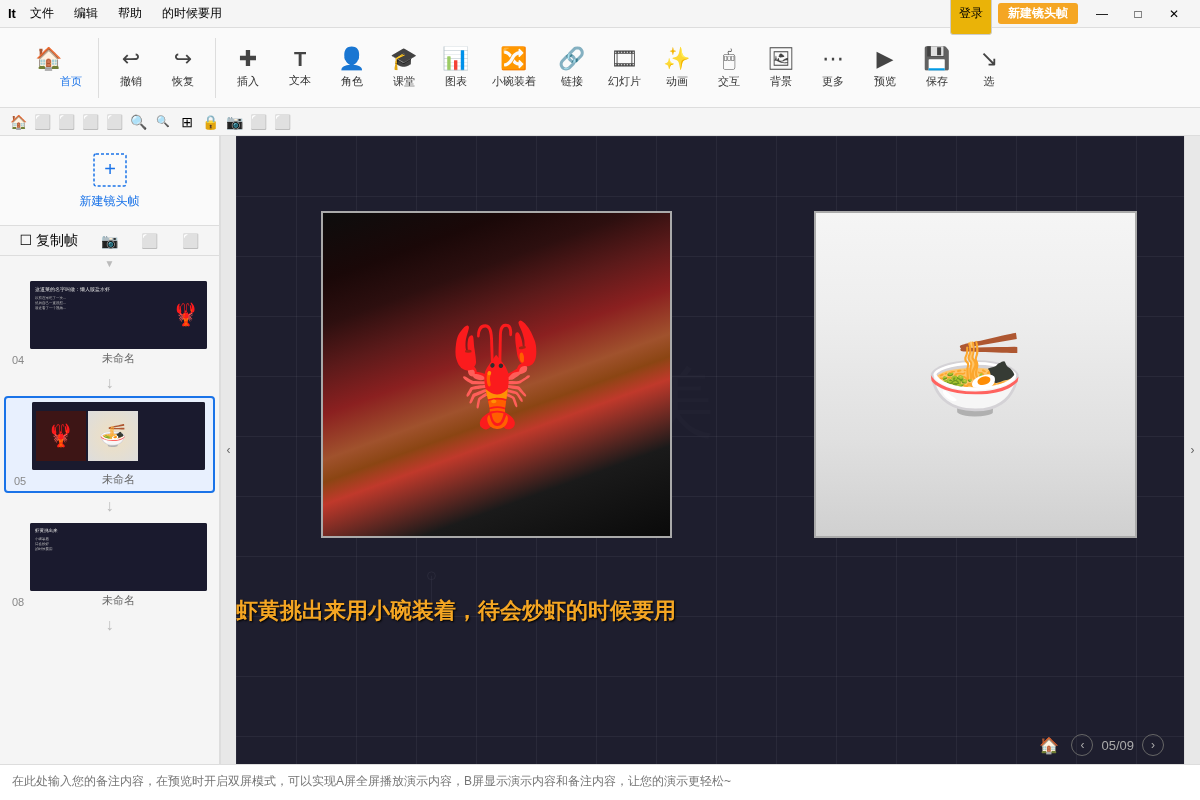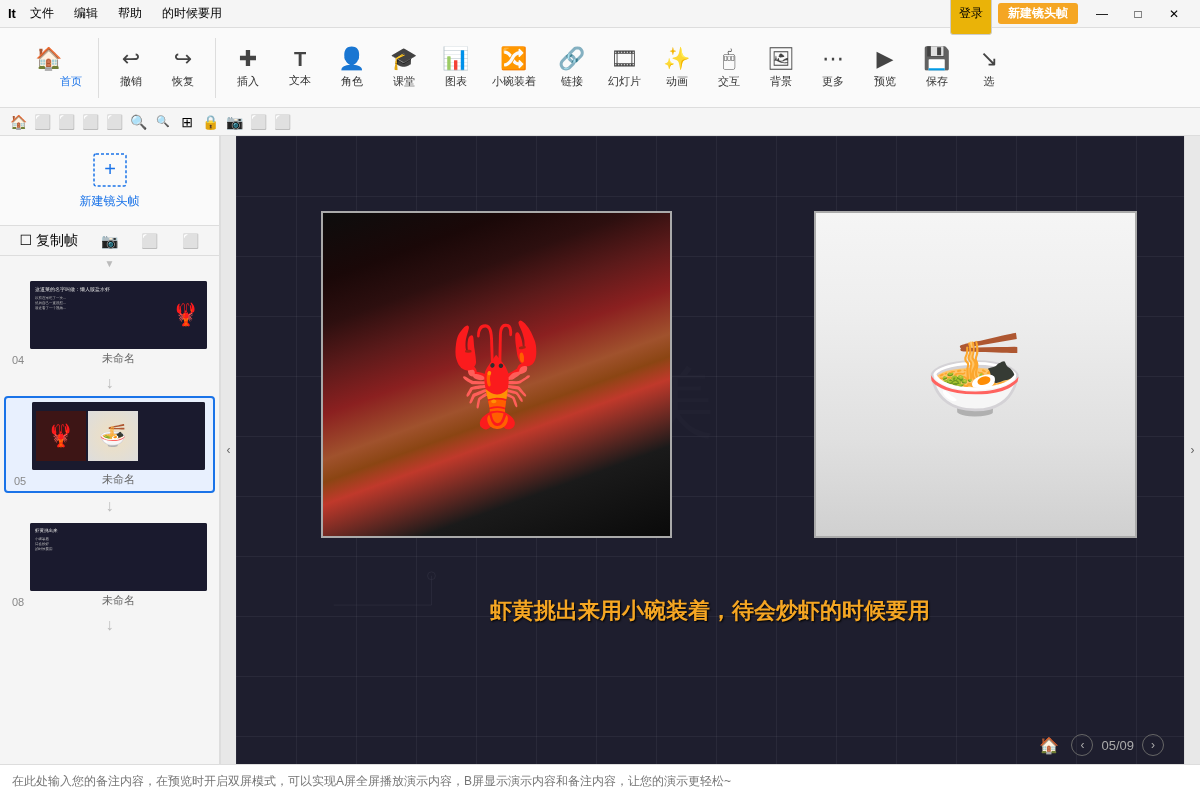--- a/index.html
+++ b/index.html
@@ -138,21 +138,20 @@
       position: relative;
       background: #1e1e2e;
     }
 
     
     .canvas-caption {
       position: absolute;
       bottom: 22%;
       left: 0;
       right: 0;
-      text-align: center;
       color: #f5a623;
       font-size: 22px;
       font-weight: bold;
       text-shadow: 1px 1px 2px #000;
     }
 
     
     .page-indicator {
       position: absolute;
       bottom: 8px;

